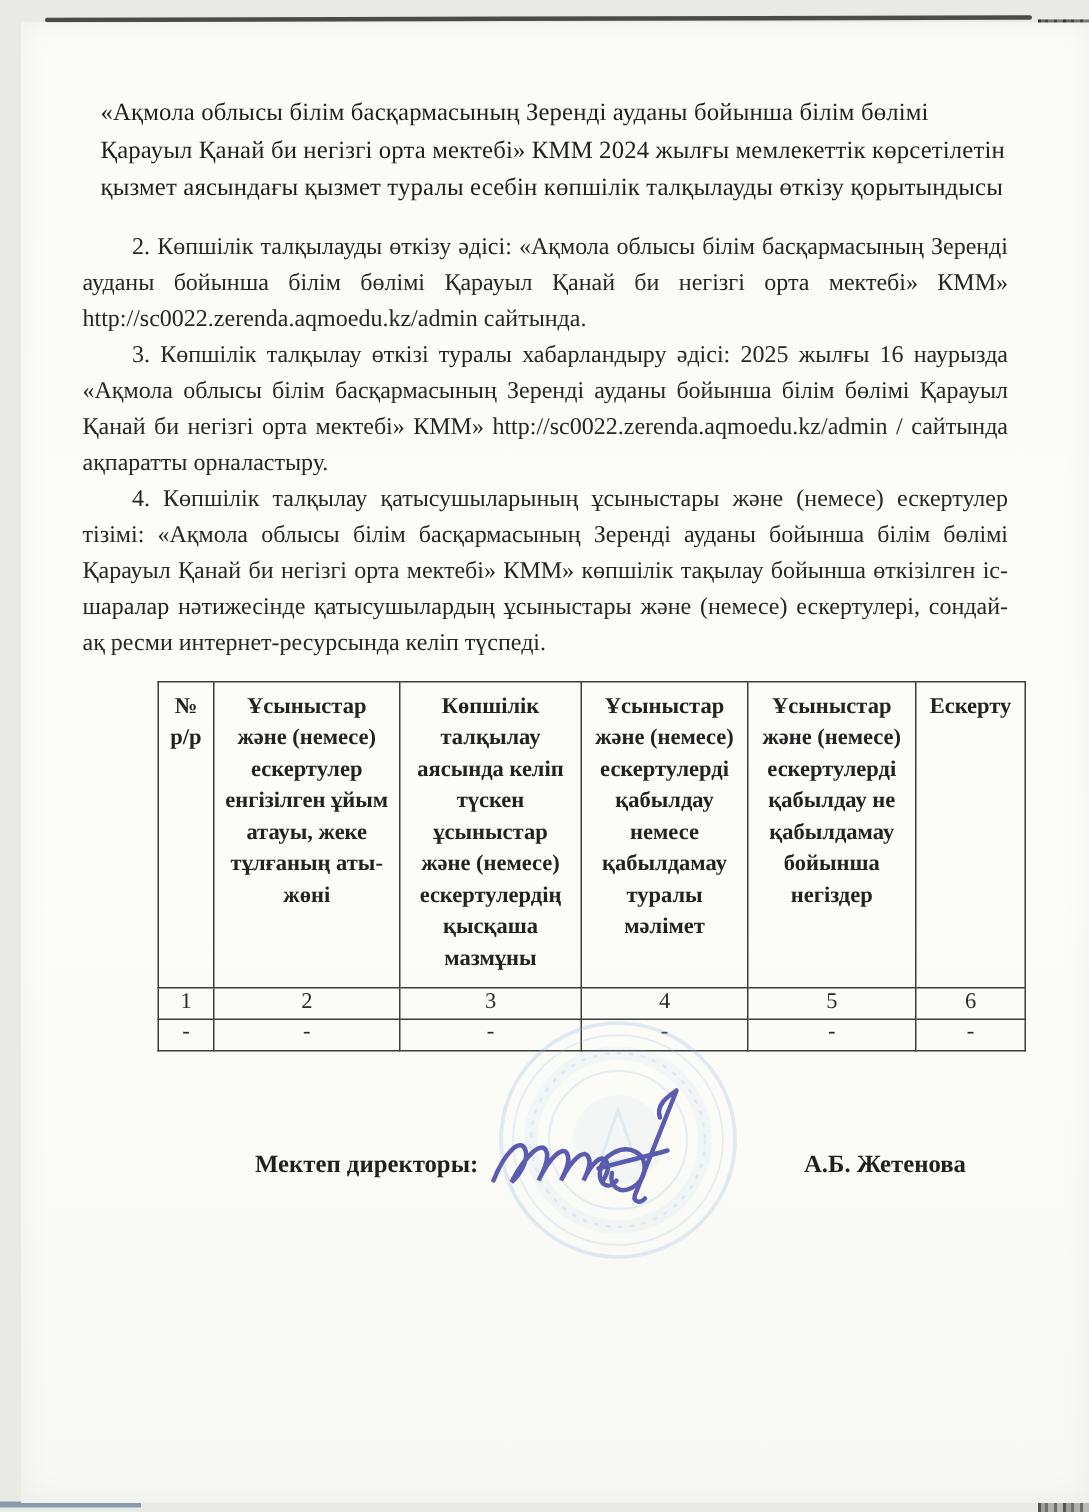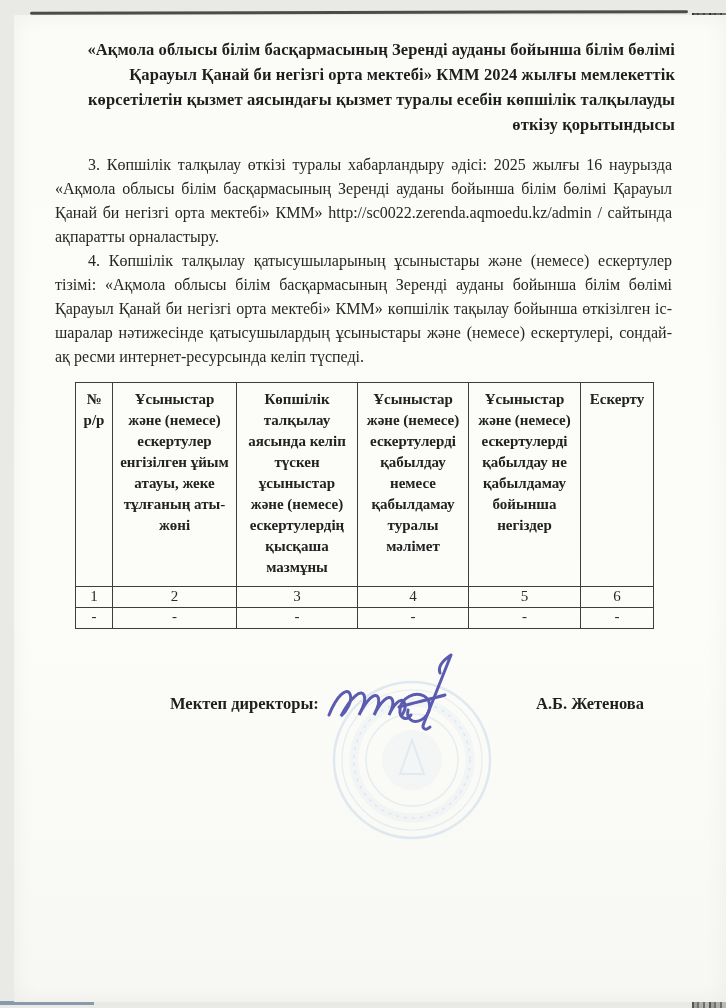--- a/index.html
+++ b/index.html
@@ -29,42 +29,42 @@
       repeating-linear-gradient(90deg,rgba(45,45,42,.8) 0 2px,rgba(135,135,128,.45) 2px 5px,rgba(75,75,70,.7) 5px 7px,rgba(175,175,168,.35) 7px 11px,rgba(55,55,52,.65) 11px 13px,rgba(200,200,193,.25) 13px 17px);
   }
   .scan-bottom-line{
     position:absolute;left:0;bottom:3px;width:94px;height:4px;
     background:#71869f;opacity:.8;
   }
   .content{
     position:absolute;left:41px;top:0;width:632px;
   }
   .doc-title{
-    margin-top:22px;
+    margin-top:47px;
     padding:0 12px;
-    font-weight:bold;
+    font-weight:normal;
     font-size:16.5px;
     line-height:25px;
-    text-align:right;
+    text-align:left;
     color:#1e1e1e;
     letter-spacing:.1px;
   }
   .paragraphs{margin-top:16px;}
   .para{
     font-size:16px;
     line-height:24px;
     text-align:justify;
     text-indent:33px;
     margin:0;
     width:617px;
     color:#262626;
   }
   table.results{
     margin-top:13px;
-    margin-left:20px;
+    margin-left:50px;
     border-collapse:collapse;
     table-layout:fixed;
     width:578px;
   }
   table.results td{
     border:1.6px solid #3d3d3b;
     text-align:center;
     vertical-align:top;
     padding:3px 4px;
     font-size:15px;
@@ -125,20 +125,21 @@
       <circle cx="82" cy="82" r="30" fill="#a9c8e2" opacity="0.15"></circle>
       <path d="M70 96 L82 62 L94 96 Z" fill="none" stroke="#8fb4d6" stroke-width="2" opacity="0.35"></path>
     </svg>
   </div>
 
   <div class="content">
 
     <div class="doc-title">«Ақмола облысы білім басқармасының Зеренді ауданы бойынша білім бөлімі Қарауыл Қанай би негізгі орта мектебі» КММ 2024 жылғы мемлекеттік көрсетілетін қызмет аясындағы қызмет туралы есебін көпшілік талқылауды өткізу қорытындысы</div>
 
     <div class="paragraphs">
+      <p class="para">2. Көпшілік талқылауды өткізу әдісі: «Ақмола облысы білім басқармасының Зеренді ауданы бойынша білім бөлімі Қарауыл Қанай би негізгі орта мектебі» КММ»  http://sc0022.zerenda.aqmoedu.kz/admin сайтында.</p>
       <p class="para">3. Көпшілік талқылау өткізі туралы хабарландыру әдісі: 2025 жылғы 16 наурызда  «Ақмола облысы білім басқармасының Зеренді ауданы бойынша білім бөлімі Қарауыл Қанай би негізгі орта мектебі» КММ» http://sc0022.zerenda.aqmoedu.kz/admin / сайтында ақпаратты орналастыру.</p>
       <p class="para">4. Көпшілік талқылау қатысушыларының ұсыныстары және (немесе) ескертулер тізімі: «Ақмола облысы білім басқармасының Зеренді ауданы бойынша білім бөлімі Қарауыл Қанай би негізгі орта мектебі» КММ»  көпшілік тақылау бойынша өткізілген іс-шаралар нәтижесінде қатысушылардың ұсыныстары және (немесе) ескертулері, сондай-ақ ресми интернет-ресурсында келіп түспеді.</p>
     </div>
 
     <table class="results">
       <colgroup>
         <col style="width:37px">
           <col style="width:124px">
           <col style="width:121px">
         <col style="width:111px">

